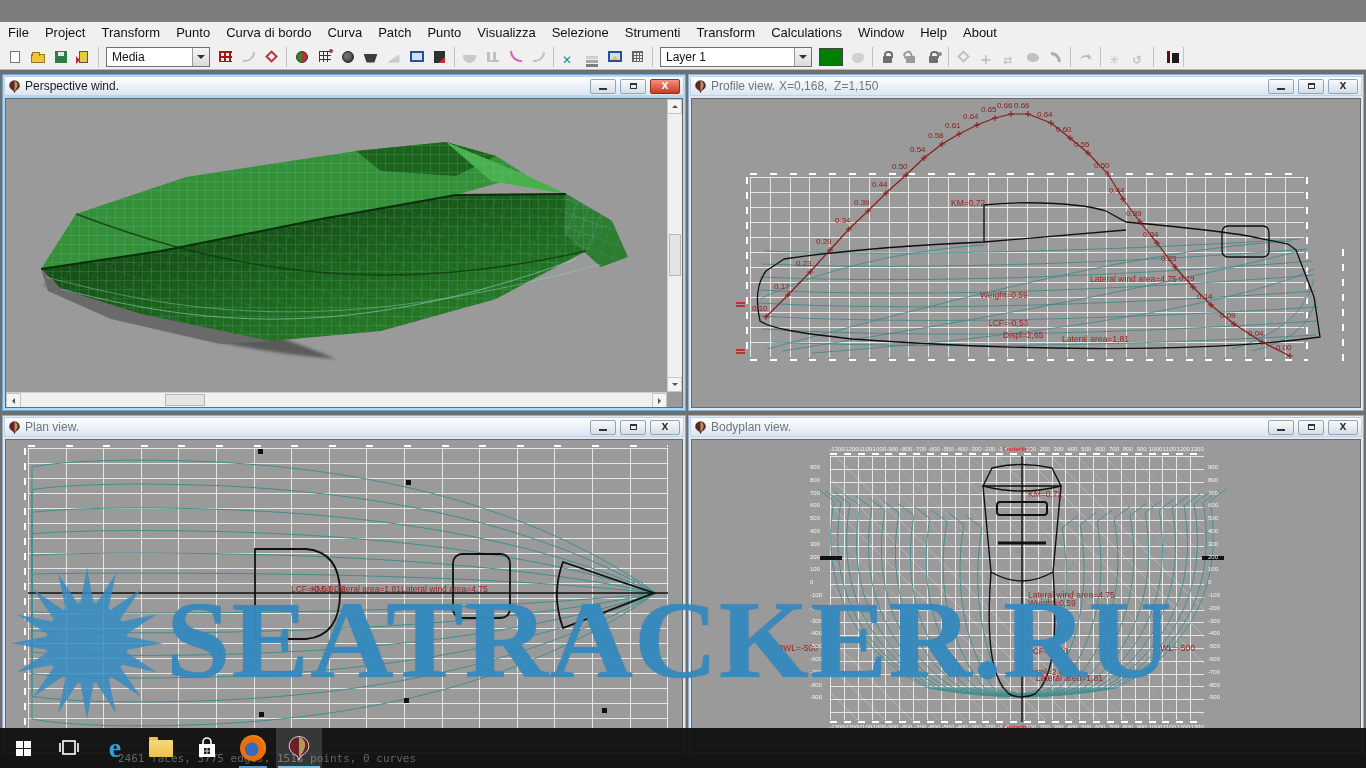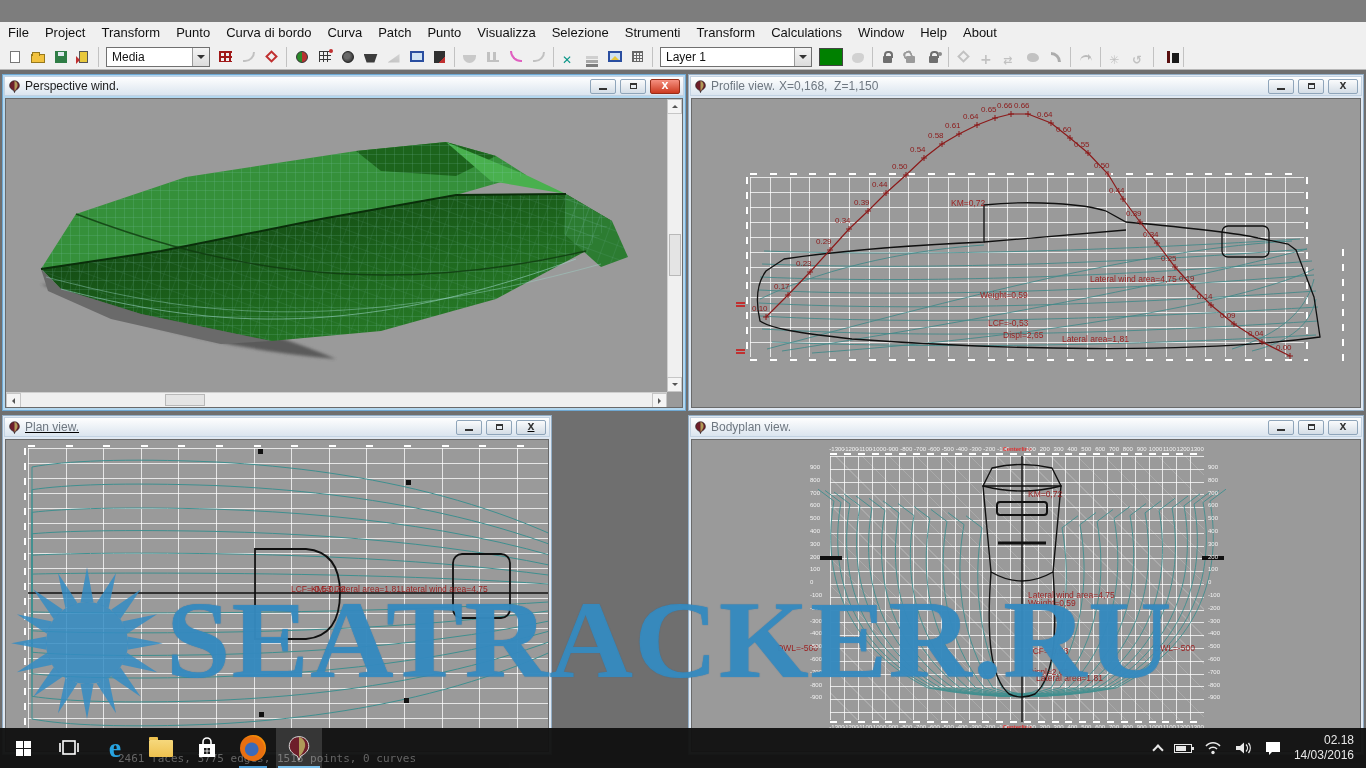--- a/index.html
+++ b/index.html
@@ -519,21 +519,21 @@
               <text x="288" y="199" font-size="8.5" fill="#9b1f1f">Weight=0,59</text>
               <text x="398" y="183" font-size="8.5" fill="#9b1f1f">Lateral wind area=4,75</text>
               <text x="296" y="227" font-size="8.5" fill="#9b1f1f">LCF=-0,53</text>
               <text x="311" y="239" font-size="8.5" fill="#9b1f1f">Displ=2,65</text>
               <text x="370" y="243" font-size="8.5" fill="#9b1f1f">Lateral area=1,81</text>
             </g>
         </svg>
       </div>
     </div>
 
-    <div class="mdi-window" style="left:2px;top:345px;width:550px;height:340px;text-decoration:underline;">
+    <div class="mdi-window" style="left:2px;top:345px;width:684px;height:340px;">
       <div class="mdi-title">
         <svg class="appicon" viewBox="0 0 16 16">
             <path d="M8,1 C12,1 14,4 14,7 C14,10 11,12 9,13 L8,15.5 L7,13 C5,12 2,10 2,7 C2,4 4,1 8,1 Z" fill="#6e1e2a" stroke="#222" stroke-width="0.8"></path>
             <path d="M8,1 C11,2 12.5,5 11.5,8 C10.5,11 9,12.5 8,13.5 Z" fill="#b09a58"></path>
           </svg>
         <span class="t">Plan view.</span>
         <span class="spacer"></span>
         <div class="mdi-btn mn">
             <i></i>
           </div>
@@ -797,39 +797,14 @@
     </div>
     <div class="tb-app running">
         <span class="ff"></span>
       </div>
     <div class="tb-app running activeapp">
       <svg width="26" height="26" viewBox="0 0 16 16">
         <path d="M8,1 C12,1 14,4 14,7 C14,10 11,12 9,13 L8,15.5 L7,13 C5,12 2,10 2,7 C2,4 4,1 8,1 Z" fill="#6e1e2a" stroke="#ddd" stroke-width="0.6"></path>
         <path d="M8,1 C11,2 12.5,5 11.5,8 C10.5,11 9,12.5 8,13.5 Z" fill="#b09a58"></path>
       </svg>
     </div>
-    <div class="tray">
-      <span class="chev"></span>
-      <span class="batt"></span>
-      <svg width="18" height="14">
-        <g fill="none" stroke="#e8e8e8" stroke-width="1.5">
-          <path d="M2,5 a9,9 0 0 1 14,0"></path>
-            <path d="M5,8 a5.5,5.5 0 0 1 8,0"></path>
-        </g>
-          <circle cx="9" cy="11.5" r="1.7" fill="#e8e8e8"></circle>
-      </svg>
-      <svg width="18" height="14">
-        <polygon points="2,5 6,5 10,1.5 10,12.5 6,9 2,9" fill="#e8e8e8"></polygon>
-        <g fill="none" stroke="#e8e8e8" stroke-width="1.3">
-            <path d="M12,3.5 a5,5 0 0 1 0,7"></path>
-            <path d="M14.5,2 a8,8 0 0 1 0,10"></path>
-          </g>
-      </svg>
-      <svg width="18" height="16">
-        <path d="M2,2 h14 v10 h-8 l-3,3 v-3 h-3 z" fill="#fff"></path>
-      </svg>
-      <div class="clock">
-        <div>02.18</div>
-        <div>14/03/2016</div>
-      </div>
-    </div>
   </div>
 </div>
 
 </body></html>

